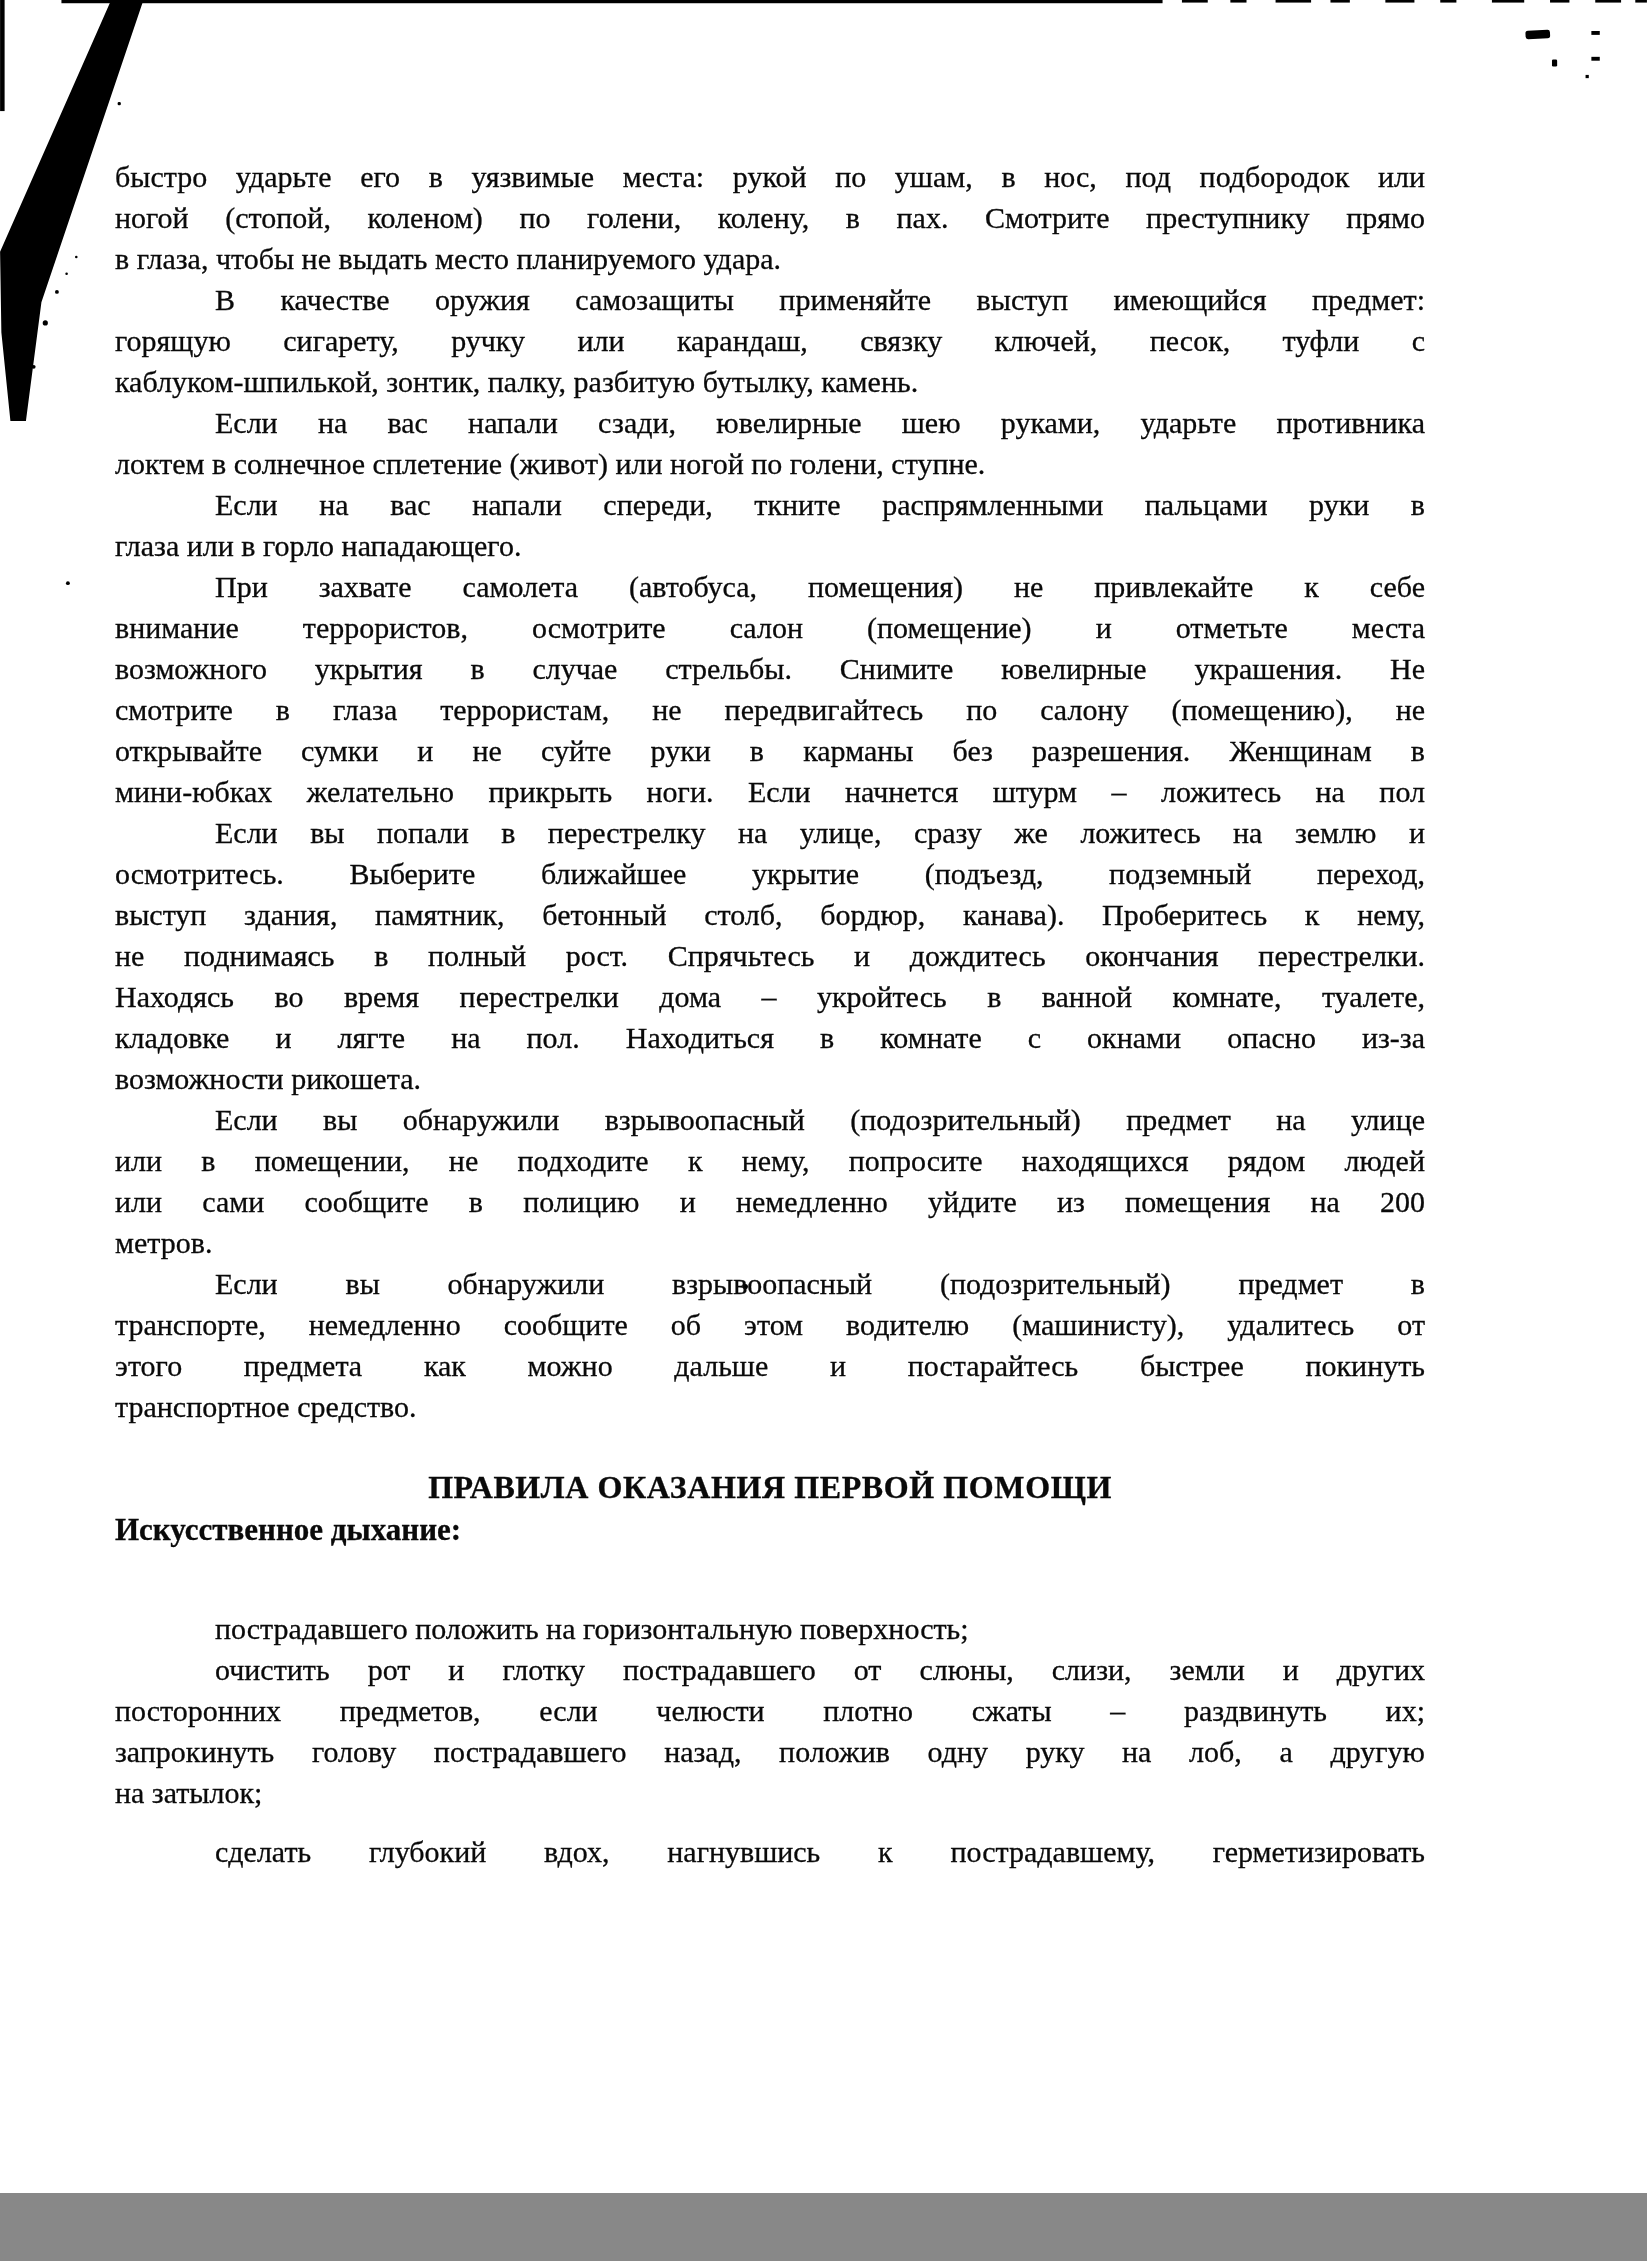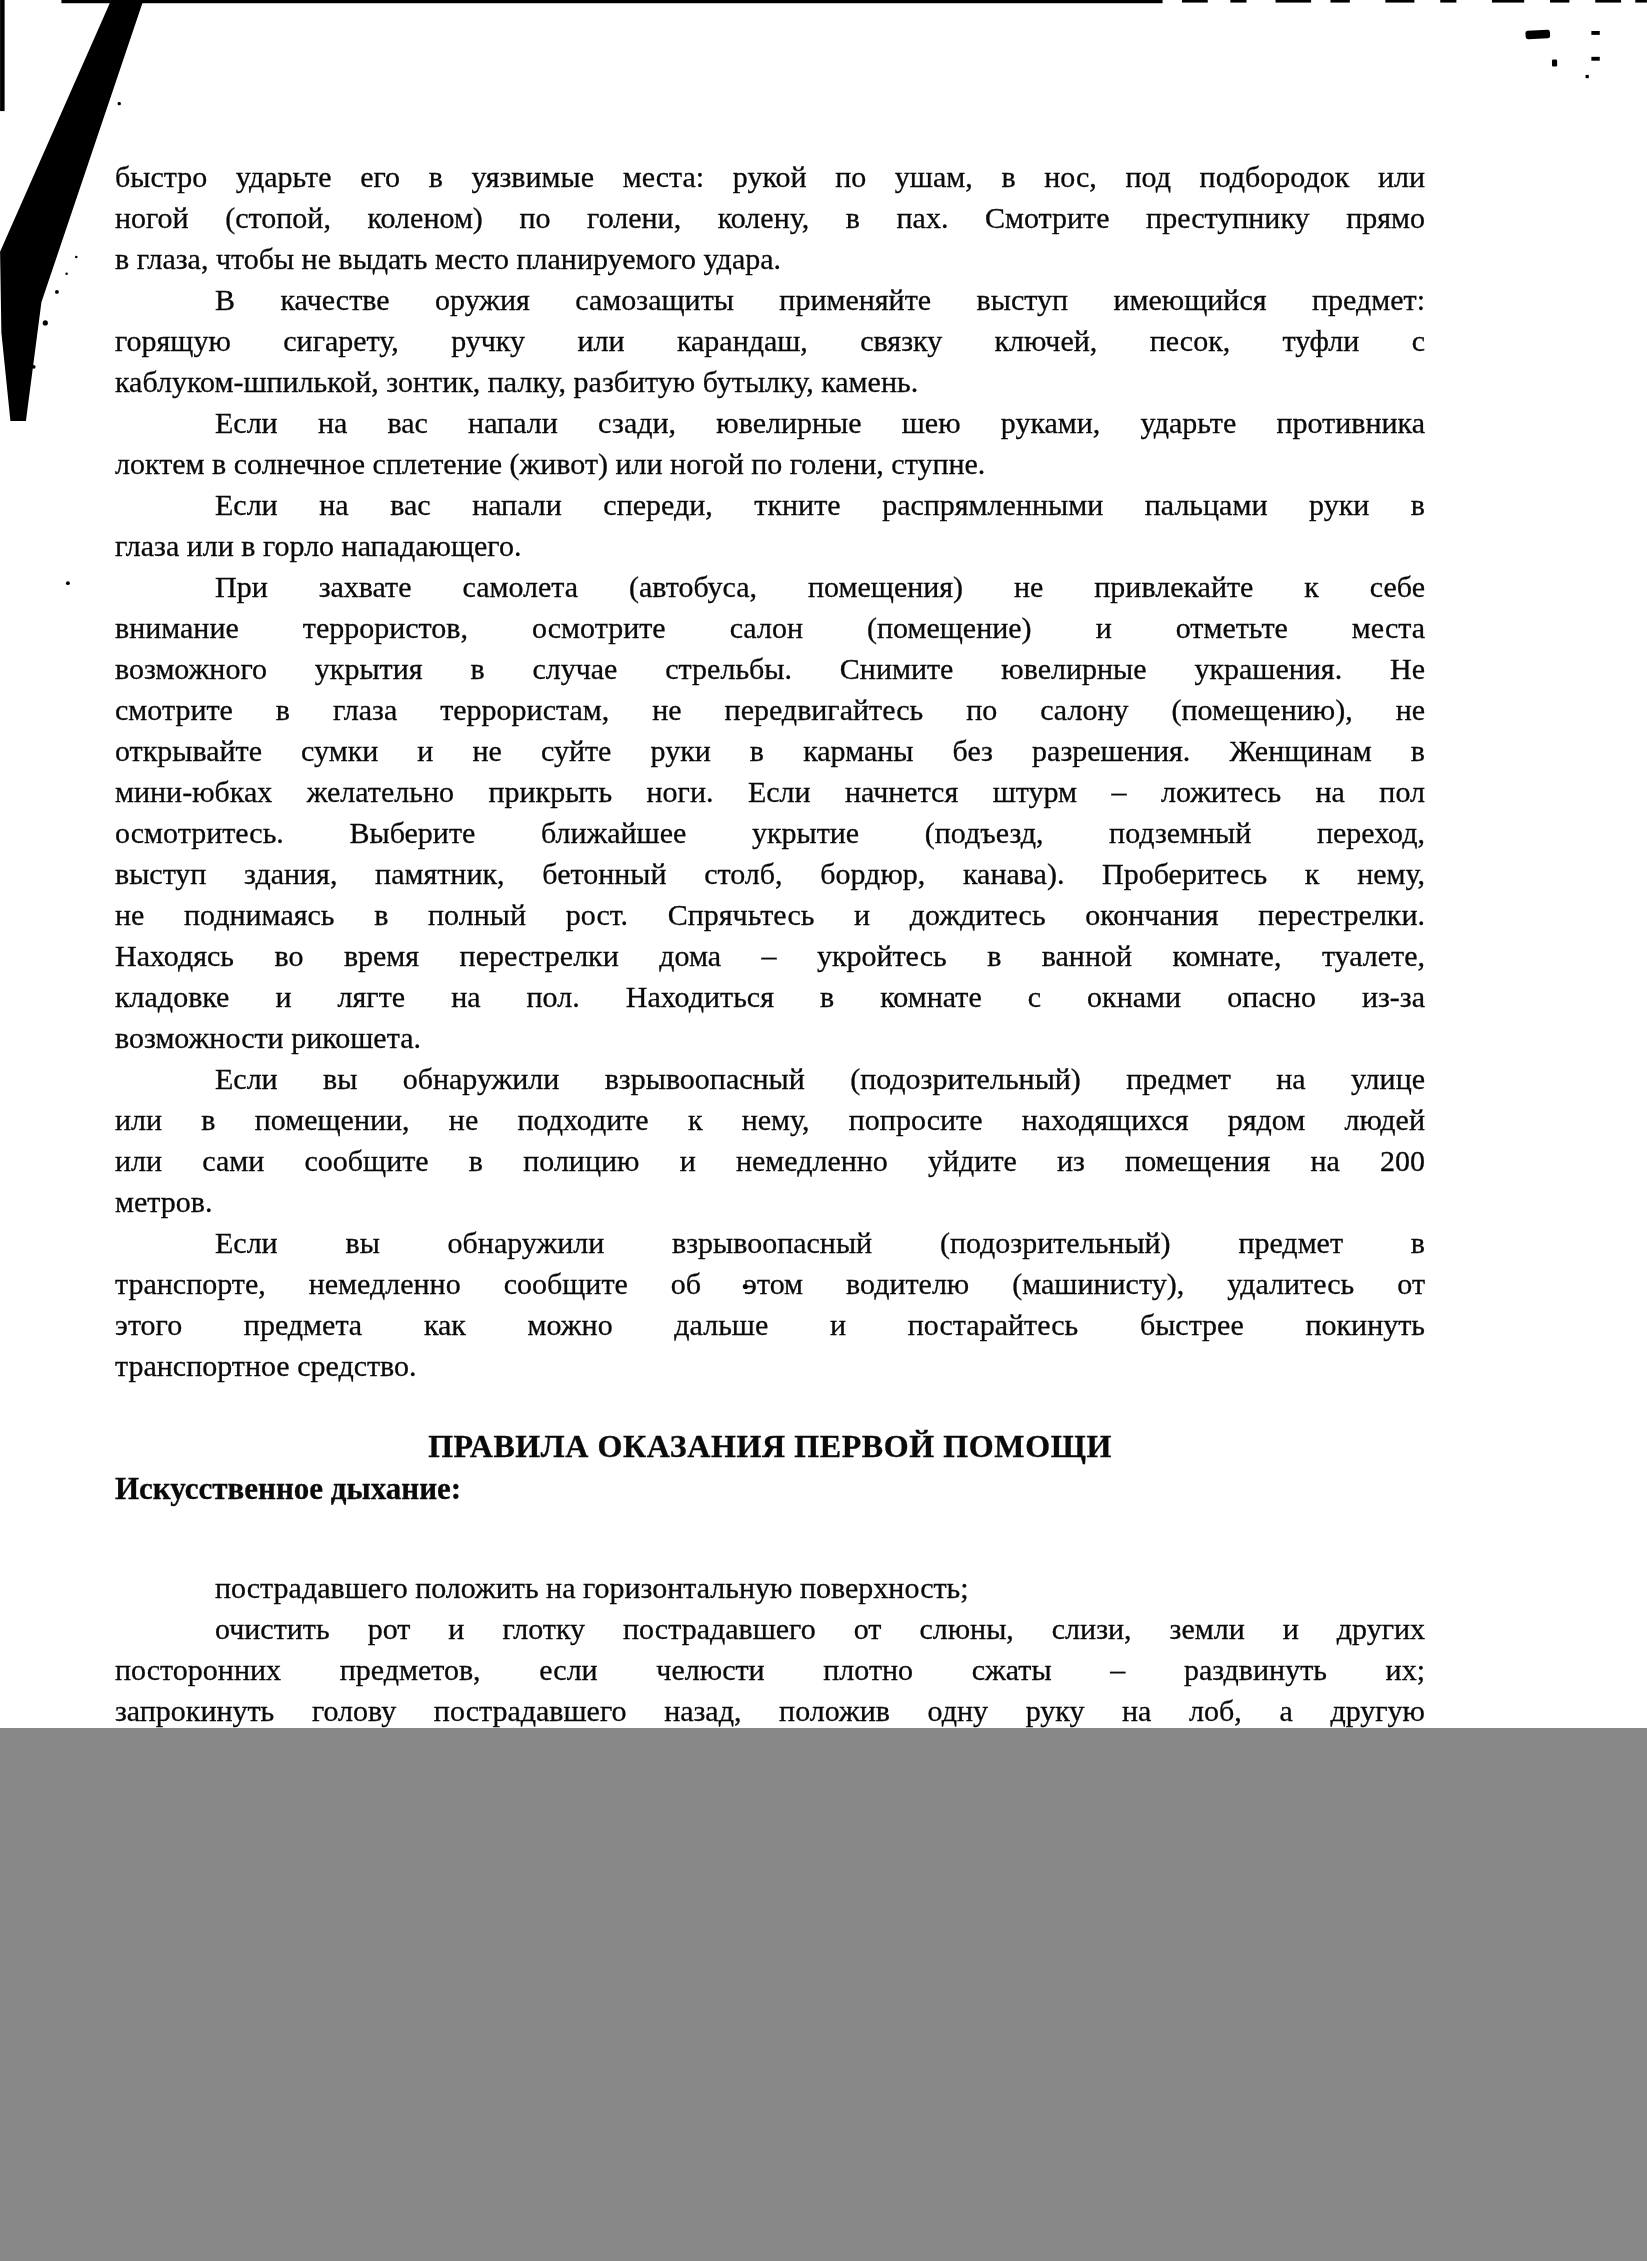--- a/index.html
+++ b/index.html
@@ -1,19 +1,19 @@
 <!DOCTYPE html>
 <html style="--ink: #0a0a0a; --paper: #ffffff;font-size:10.3px"><head>
 <meta charset="utf-8">
 <style>
   :root { --ink:#0a0a0a; --paper:#ffffff; }
   html,body { margin:0; padding:0; background:#888; }
   .page {
     position:relative;
-    width:1647px; height:1728px;
+    width:1647px; height:2193px;
     background:var(--paper);
     font-family:"Liberation Serif","DejaVu Serif",serif;
     color:var(--ink);
     overflow:hidden;
   }
   .artifacts {
     position:absolute; left:0; top:0; width:1647px; height:2261px;
     pointer-events:none;
   }
   .text-column {
@@ -113,20 +113,21 @@
       </div>
       <div class="para">
         <div class="line ind">При захвате самолета (автобуса, помещения) не привлекайте к себе</div>
         <div class="line">внимание террористов, осмотрите салон (помещение) и отметьте места</div>
         <div class="line">возможного укрытия в случае стрельбы. Снимите ювелирные украшения. Не</div>
         <div class="line">смотрите в глаза террористам, не передвигайтесь по салону (помещению), не</div>
         <div class="line">открывайте сумки и не суйте руки в карманы без разрешения. Женщинам в</div>
         <div class="line">мини-юбках желательно прикрыть ноги. Если начнется штурм – ложитесь на пол</div>
       </div>
       <div class="para">
+        <div class="line ind">Если вы попали в перестрелку на улице, сразу же ложитесь на землю и</div>
         <div class="line">осмотритесь. Выберите ближайшее укрытие (подъезд, подземный переход,</div>
         <div class="line">выступ здания, памятник, бетонный столб, бордюр, канава). Проберитесь к нему,</div>
         <div class="line">не поднимаясь в полный рост. Спрячьтесь и дождитесь окончания перестрелки.</div>
         <div class="line">Находясь во время перестрелки дома – укройтесь в ванной комнате, туалете,</div>
         <div class="line">кладовке и лягте на пол. Находиться в комнате с окнами опасно из-за</div>
         <div class="line last">возможности рикошета.</div>
       </div>
       <div class="para">
         <div class="line ind">Если вы обнаружили взрывоопасный (подозрительный) предмет на улице</div>
         <div class="line">или в помещении, не подходите к нему, попросите находящихся рядом людей</div>

